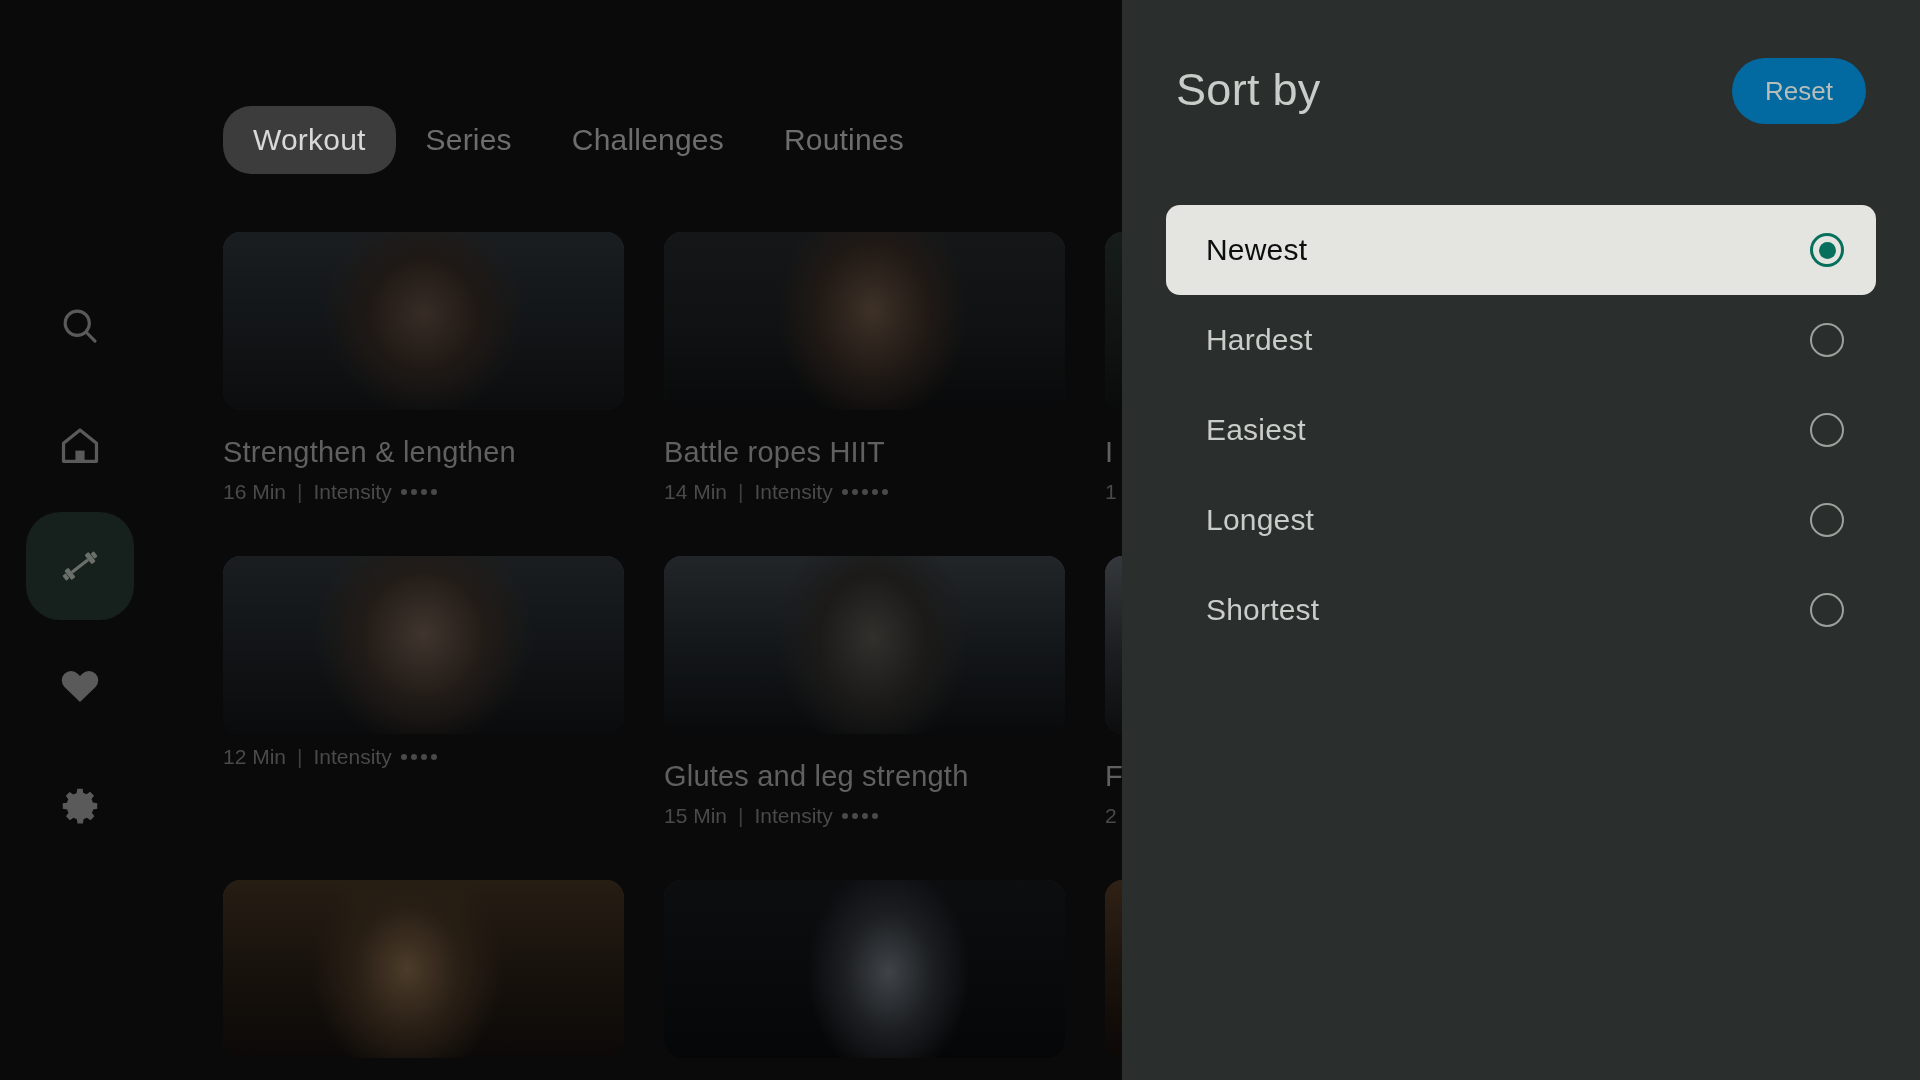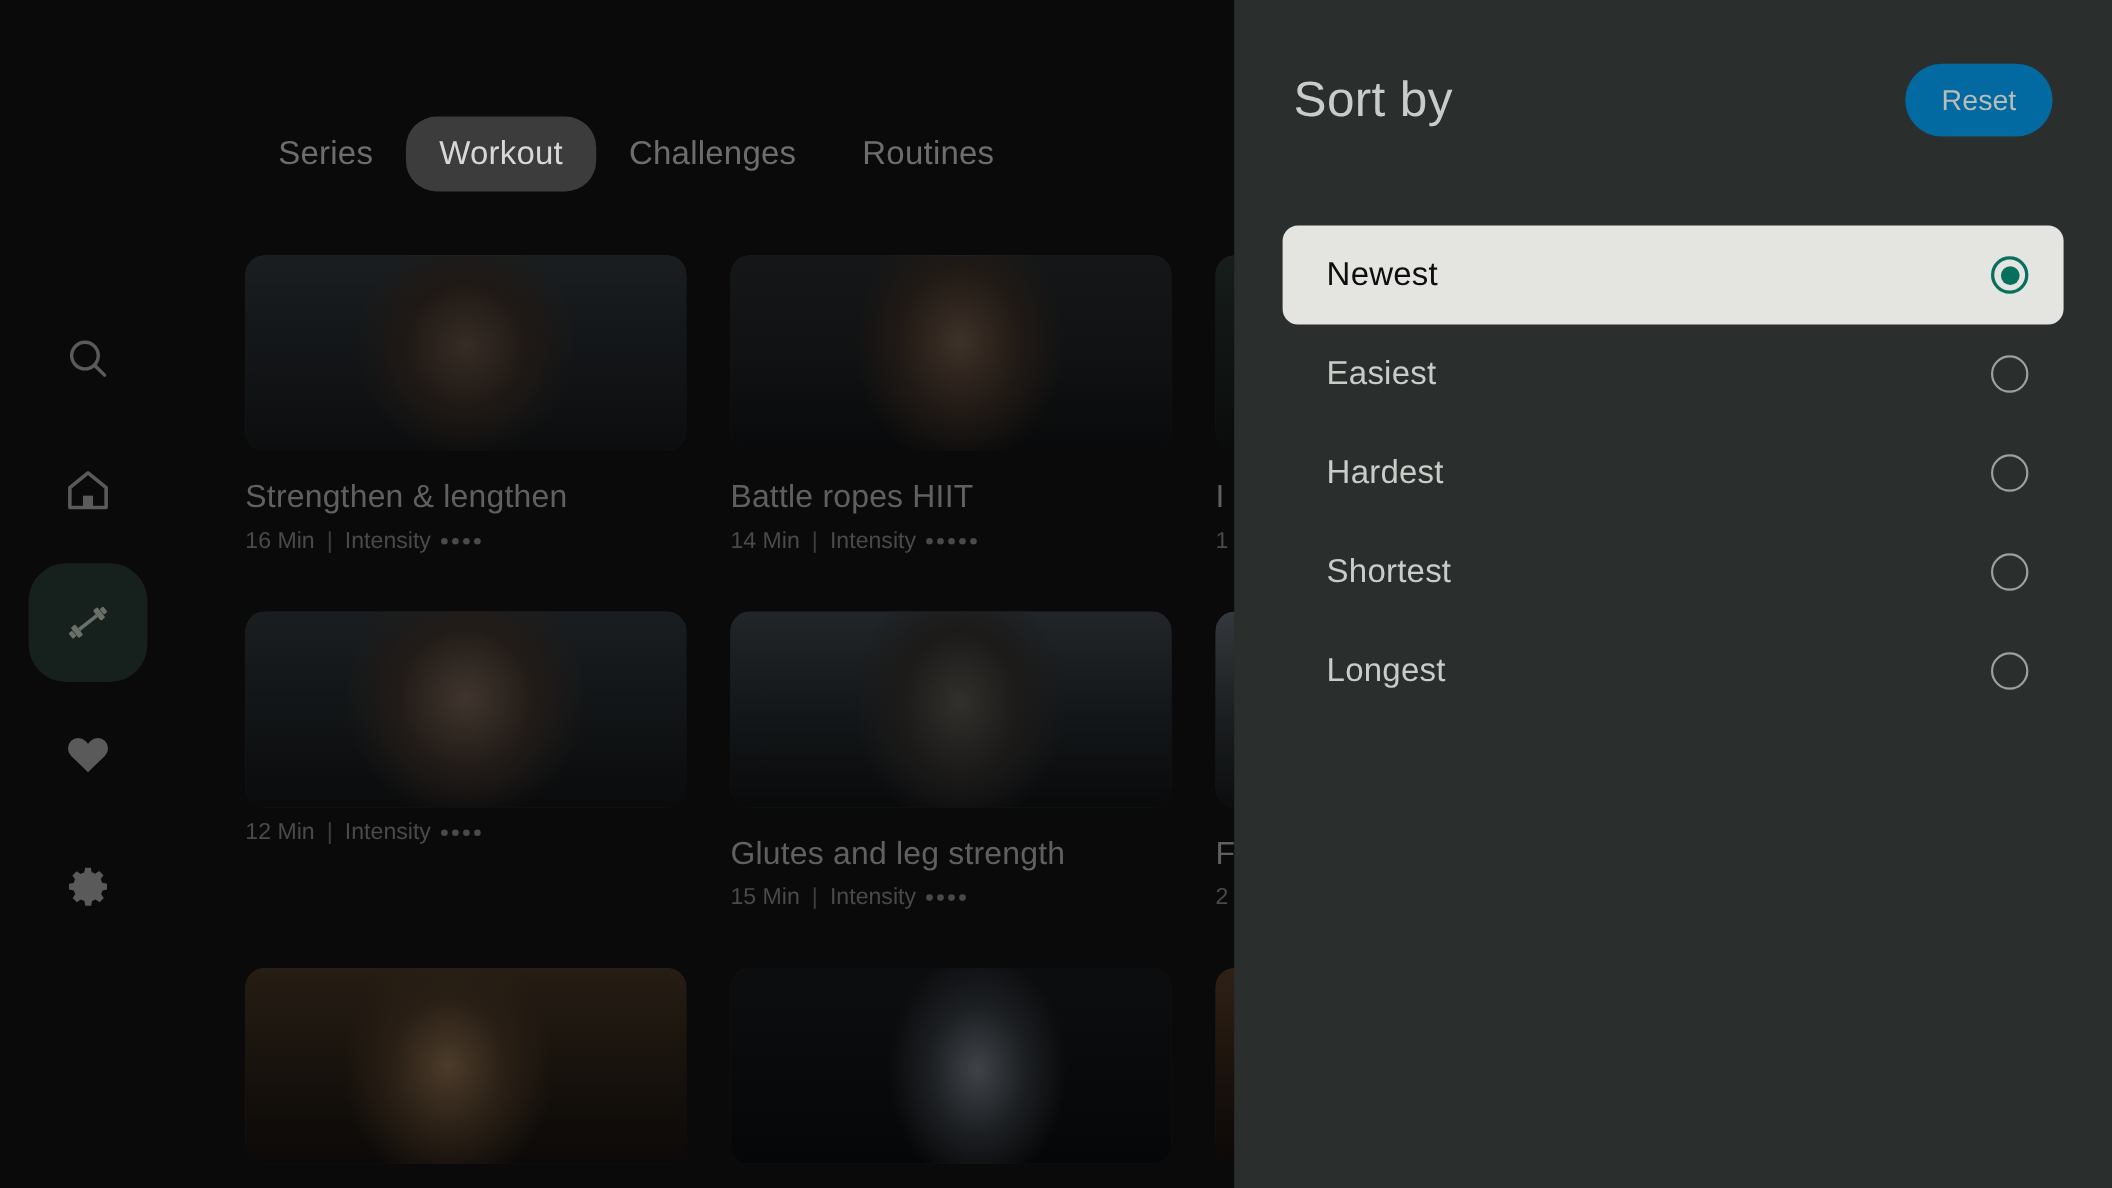--- a/index.html
+++ b/index.html
@@ -182,22 +182,22 @@
           <path d="M12 8.4a3.6 3.6 0 1 0 0 7.2 3.6 3.6 0 0 0 0-7.2zm0 5.5a1.9 1.9 0 1 1 0-3.8 1.9 1.9 0 0 1 0 3.8z"></path>
           <path d="M21 13.4v-2.8l-2.3-.4a7 7 0 0 0-.7-1.7l1.3-1.9-2-2-1.9 1.3a7 7 0 0 0-1.7-.7L13.4 3h-2.8l-.4 2.3a7 7 0 0 0-1.7.7L6.6 4.7l-2 2 1.3 1.9a7 7 0 0 0-.7 1.7L3 10.6v2.8l2.3.4c.16.6.4 1.17.7 1.7l-1.3 1.9 2 2 1.9-1.3c.53.3 1.1.54 1.7.7l.4 2.3h2.8l.4-2.3a7 7 0 0 0 1.7-.7l1.9 1.3 2-2-1.3-1.9c.3-.53.54-1.1.7-1.7z"></path>
         </svg>
       </span>
     </div>
   </div>
 
   <div class="content">
 
     <div class="tabs">
+      <div class="tab active">Workout</div>
       <div class="tab">Series</div>
-      <div class="tab active">Workout</div>
       <div class="tab">Challenges</div>
       <div class="tab">Routines</div>
     </div>
 
     <div class="grid">
 
       <div class="card">
         <div class="thumb">
           <div class="grad" style="background:
             radial-gradient(ellipse 32% 74% at 50% 46%, #7a6354 0%, #46382f 42%, rgba(32,30,30,0) 78%),
@@ -350,35 +350,35 @@
     <div class="options">
 
       <div class="option selected">
         <span class="option-label">Newest</span>
         <span class="radio">
             <i></i>
           </span>
       </div>
 
       <div class="option">
+        <span class="option-label">Hardest</span>
+        <span class="radio"></span>
+      </div>
+
+      <div class="option">
         <span class="option-label">Easiest</span>
         <span class="radio"></span>
       </div>
 
       <div class="option">
-        <span class="option-label">Hardest</span>
+        <span class="option-label">Longest</span>
         <span class="radio"></span>
       </div>
 
       <div class="option">
         <span class="option-label">Shortest</span>
         <span class="radio"></span>
       </div>
 
-      <div class="option">
-        <span class="option-label">Longest</span>
-        <span class="radio"></span>
-      </div>
-
     </div>
   </div>
 
 </div>
 
 </body></html>

